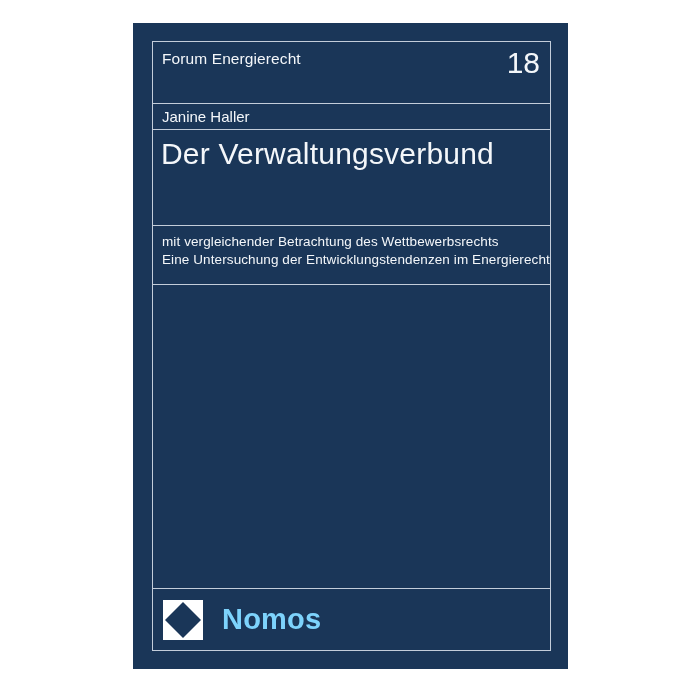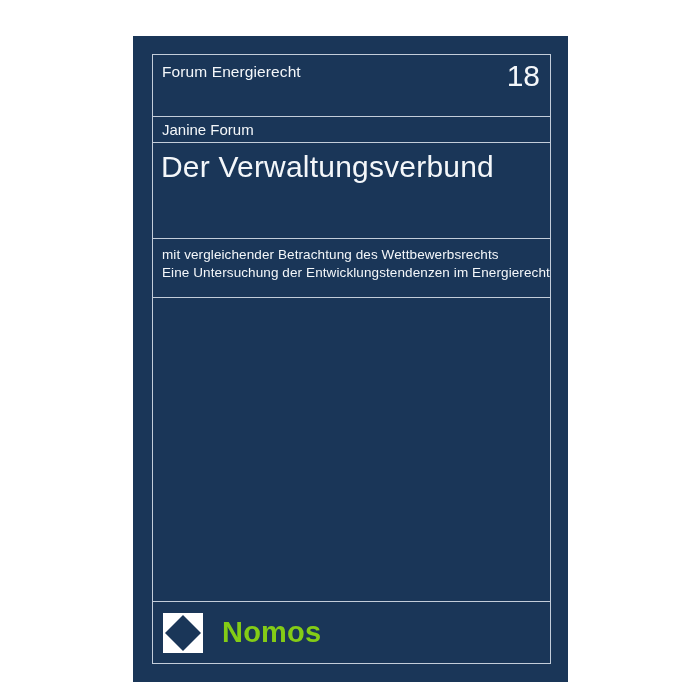--- a/index.html
+++ b/index.html
@@ -14,21 +14,21 @@
     font-family: "Liberation Sans", "DejaVu Sans", sans-serif;
     overflow: hidden;
   }
   .page {
     position: relative;
     width: 700px; height: 700px;
     background: #ffffff;
   }
   .cover {
     position: absolute;
-    left: 133px; top: 36px;
+    left: 133px; top: 23px;
     width: 435px; height: 646px;
     background: var(--navy, #1a3658);
   }
   .frame {
     position: absolute;
     left: 19px; top: 18px;
     width: 399px; height: 610px;
     border: 1px solid var(--frame, #c3cdda);
     display: flex;
     flex-direction: column;
@@ -85,38 +85,38 @@
   .logo-mark {
     width: 40px; height: 40px;
     display: inline-block;
     line-height: 0;
     color: var(--navy, #1a3658);
   }
   .logo-text {
     margin-left: 19px;
     font-size: 29px;
     font-weight: bold;
-    color: #84cc16;
+    color: #7dd3fc;
     letter-spacing: 0.2px;
   }
 </style>
 </head>
 <body>
 
 <div class="page">
   <div class="cover">
     <div class="frame">
 
       <div class="sec sec-series">
         <span class="series-label">Forum Energierecht</span>
         <span class="volume-number">18</span>
       </div>
 
       <div class="sec sec-author">
-        <span>Janine Forum</span>
+        <span>Janine Haller</span>
       </div>
 
       <div class="sec sec-title">
         <div>Der Verwaltungsverbund</div>
       </div>
 
       <div class="sec sec-subtitle">
         <div>mit vergleichender Betrachtung des Wettbewerbsrechts</div>
         <div>Eine Untersuchung der Entwicklungstendenzen im Energierecht</div>
       </div>

